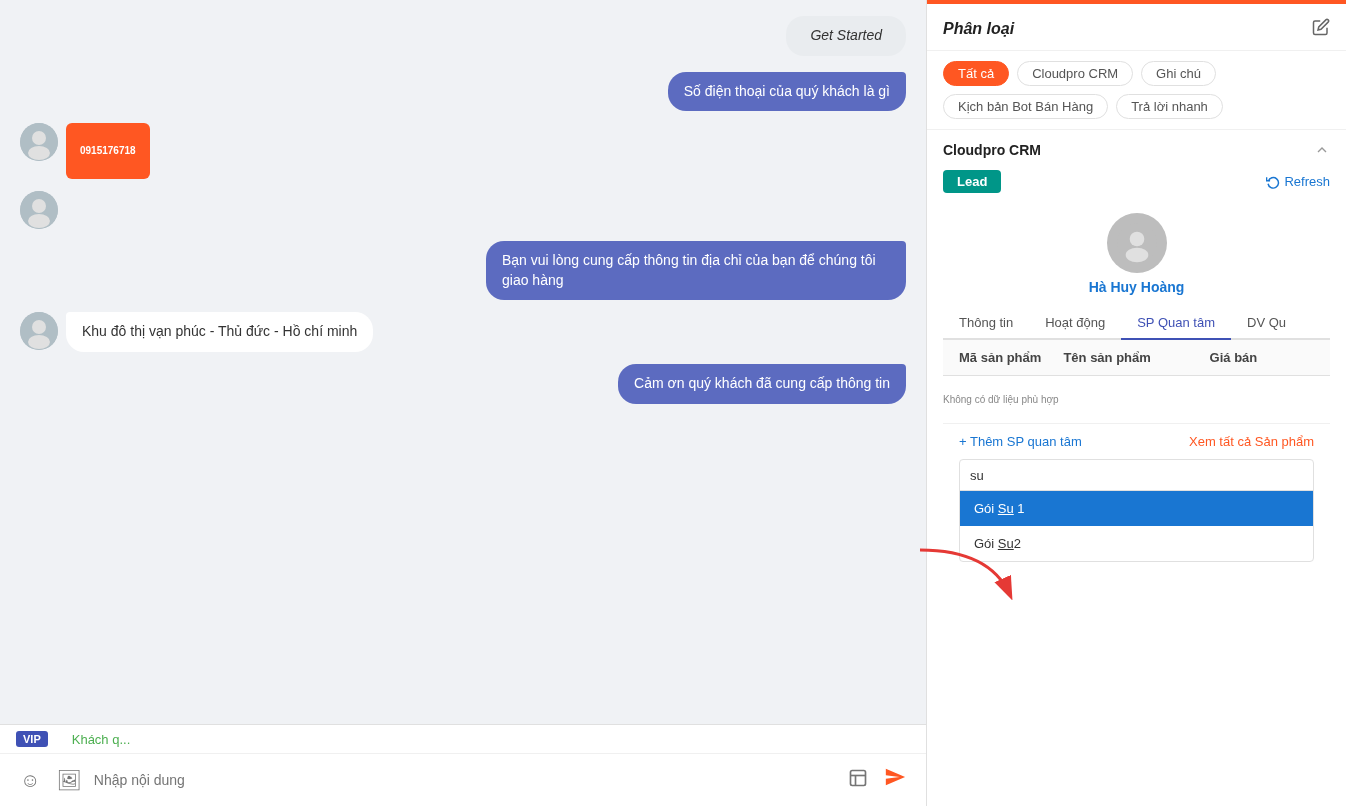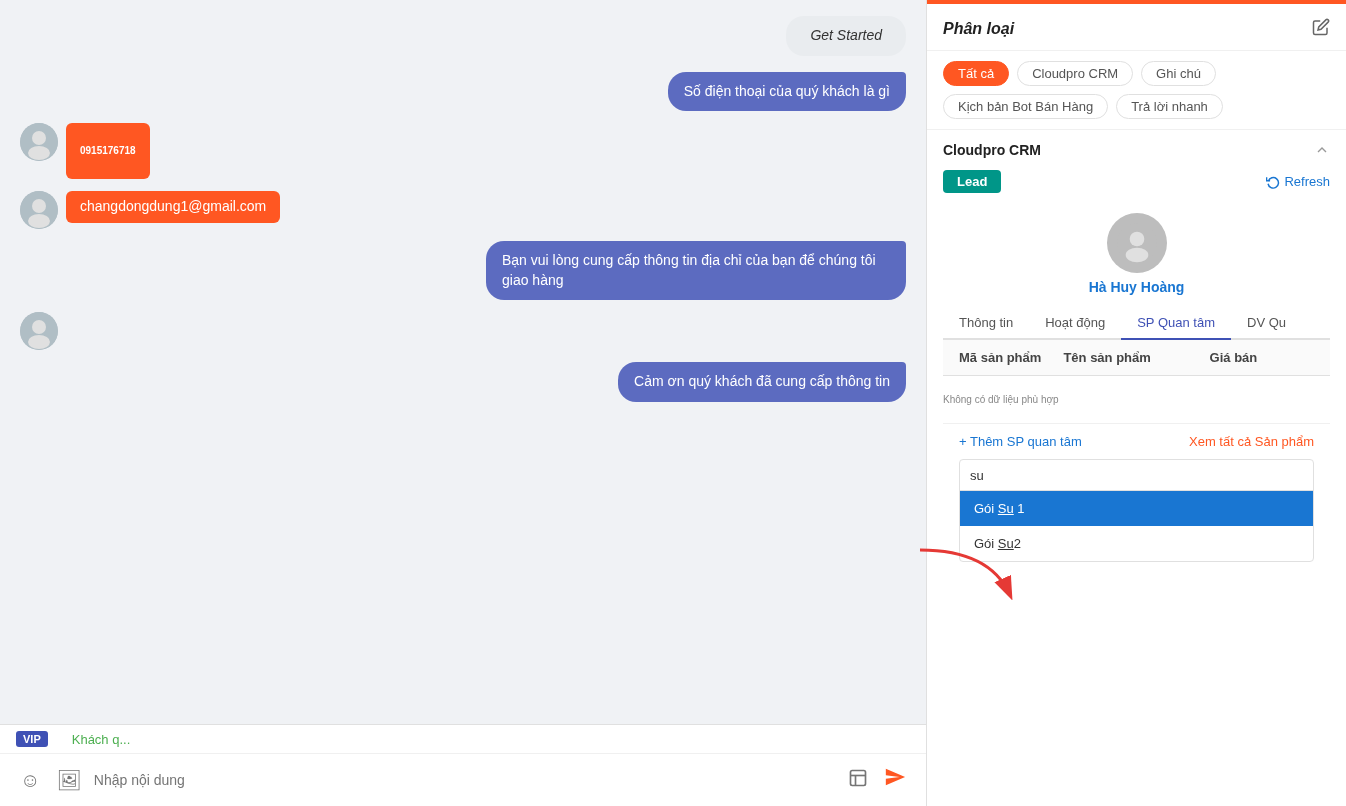--- a/index.html
+++ b/index.html
@@ -405,35 +405,35 @@
 
 
     <div class="msg-row">
       <div class="avatar">
         <svg viewBox="0 0 38 38" xmlns="http://www.w3.org/2000/svg">
           <circle cx="19" cy="19" r="19" fill="#b0bec5"></circle>
           <circle cx="19" cy="15" r="7" fill="#e0e0e0"></circle>
           <ellipse cx="19" cy="30" rx="11" ry="7" fill="#e0e0e0"></ellipse>
         </svg>
       </div>
-      <div class="bubble email-tag">changdongdung1@gmail.com</div>
     </div>
 
     <div class="msg-row right">
       <div class="bubble right">Bạn vui lòng cung cấp thông tin địa chỉ của bạn để chúng tôi giao hàng</div>
     </div>
 
     <div class="msg-row">
       <div class="avatar">
         <svg viewBox="0 0 38 38" xmlns="http://www.w3.org/2000/svg">
           <circle cx="19" cy="19" r="19" fill="#b0bec5"></circle>
           <circle cx="19" cy="15" r="7" fill="#e0e0e0"></circle>
           <ellipse cx="19" cy="30" rx="11" ry="7" fill="#e0e0e0"></ellipse>
         </svg>
       </div>
+      <div class="bubble address-bubble" style="background:#fff; color:#333; padding:10px 16px; border-radius:18px; border-top-left-radius:4px; font-size:14px;">Khu đô thị vạn phúc - Thủ đức - Hồ chí minh</div>
     </div>
 
     <div class="msg-row right">
       <div class="bubble right">Cảm ơn quý khách đã cung cấp thông tin</div>
     </div>
 
   </div>
 
   <div class="chat-footer">
     <div class="vip-bar">

